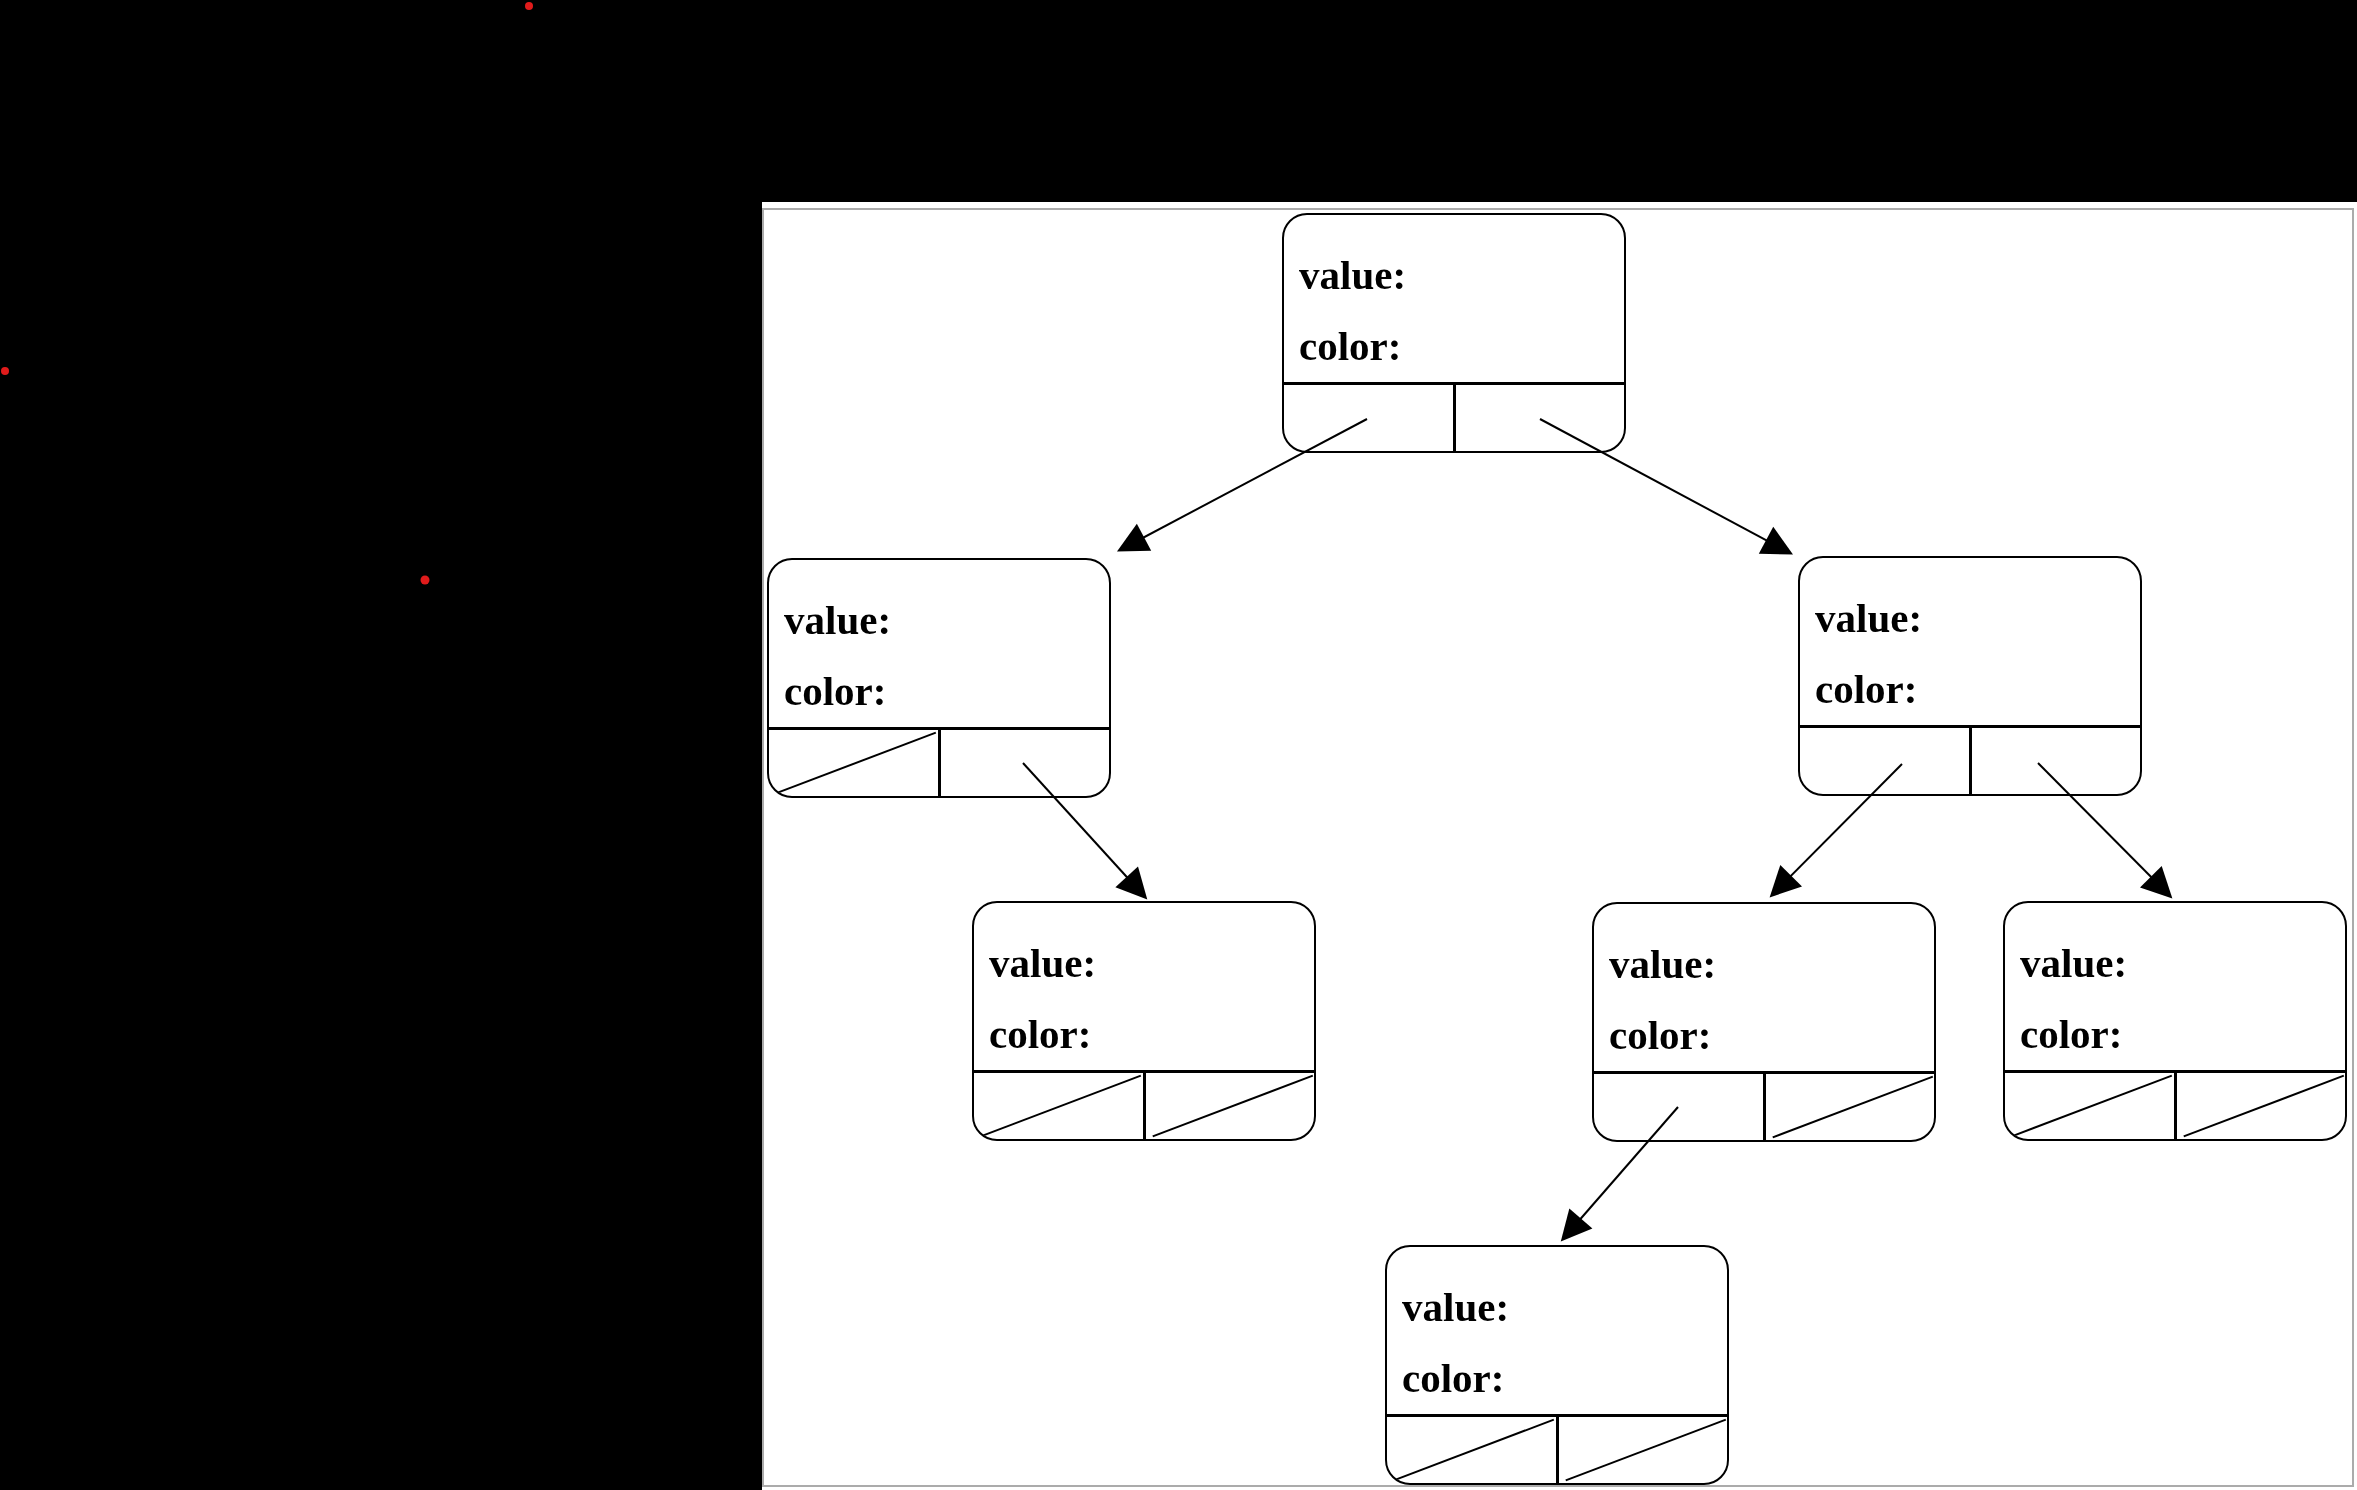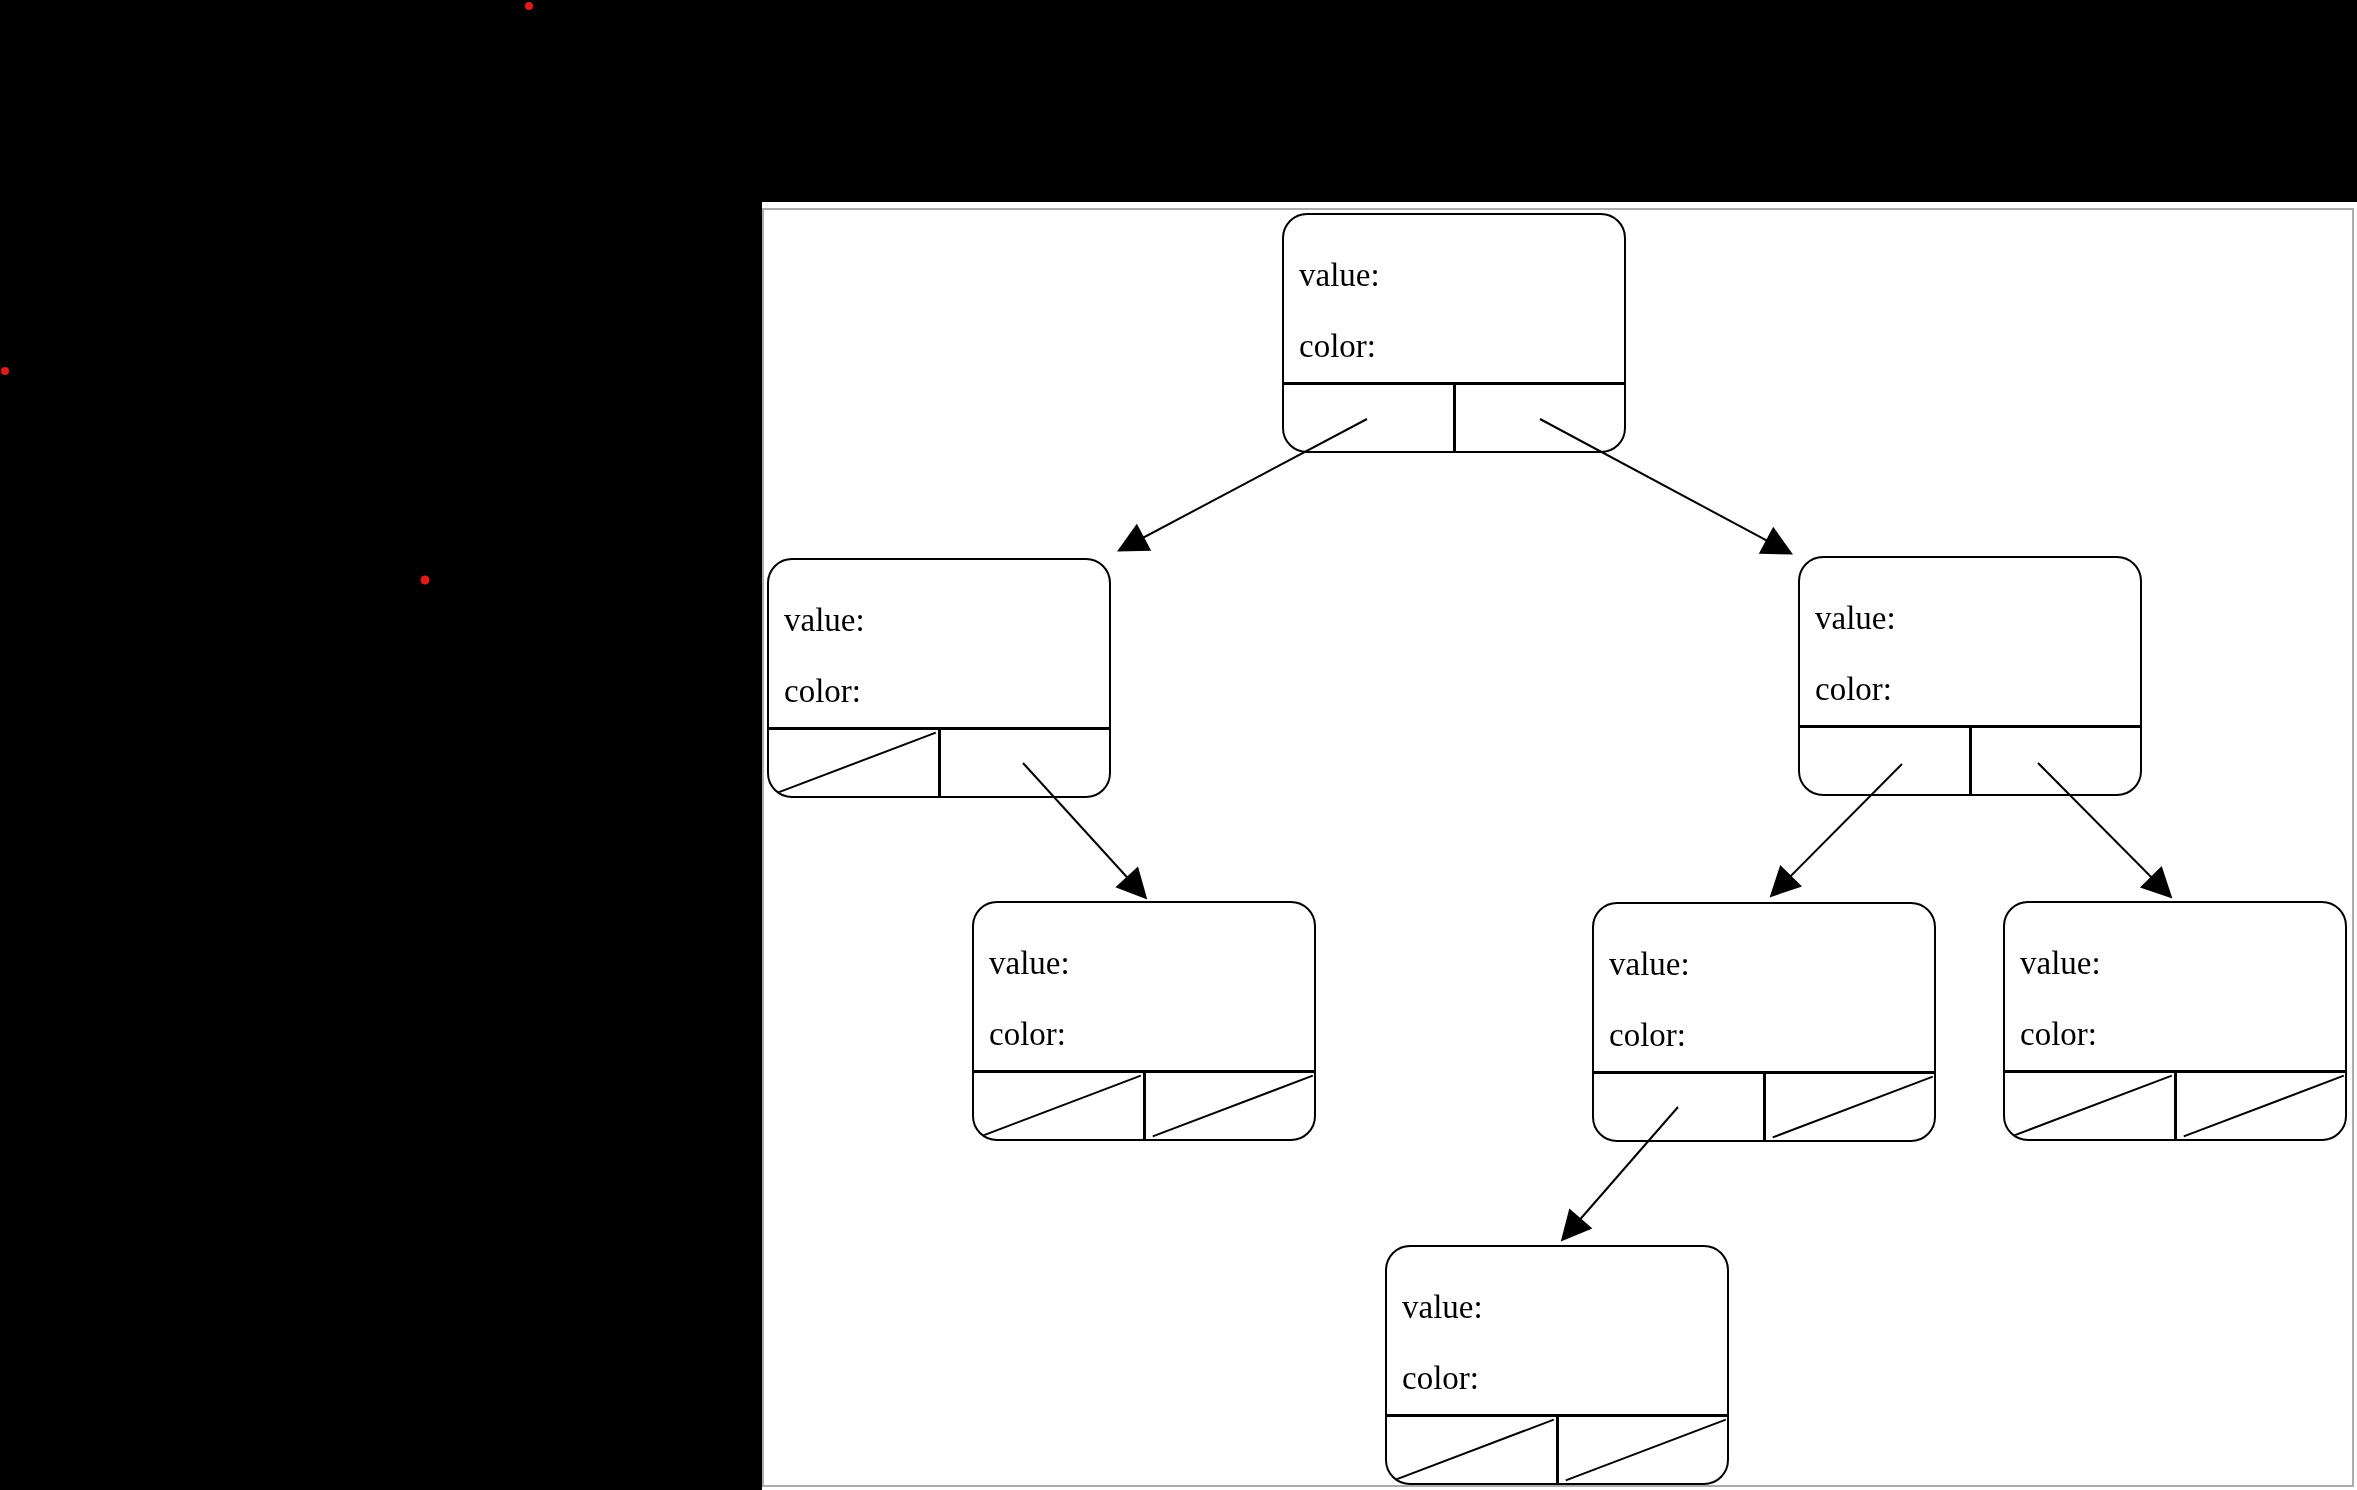--- a/index.html
+++ b/index.html
@@ -17,21 +17,21 @@
   .frame {
     position: absolute; left: 0; top: 6px; right: 3px; bottom: 3px;
     border: 2px solid #ababab; pointer-events: none;
   }
   .node {
     position: absolute; width: 344px; height: 240px; box-sizing: border-box;
     border: 2px solid #000; border-radius: 25px; background: #fff;
   }
   .labels { padding: 25px 0 0 15px; }
   .label {
-    font-size: 33px; line-height: 71px; color: #000; white-space: pre;
+    font-size: 41px; line-height: 71px; color: #000; white-space: pre; font-weight: bold;
   }
   .ptr-row {
     position: absolute; left: 0; right: 0; bottom: 0; height: 69px;
     box-sizing: border-box; border-top: 3px solid #000;
     display: flex; border-radius: 0 0 22px 22px; overflow: hidden;
   }
   .cell { flex: 1 1 0; position: relative; }
   .cell.left { border-right: 3px solid #000; }
   .slash { position: absolute; left: 0; top: 0; width: 100%; height: 100%; display: block; }
   .arrows { position: absolute; left: 0; top: 0; pointer-events: none; }

